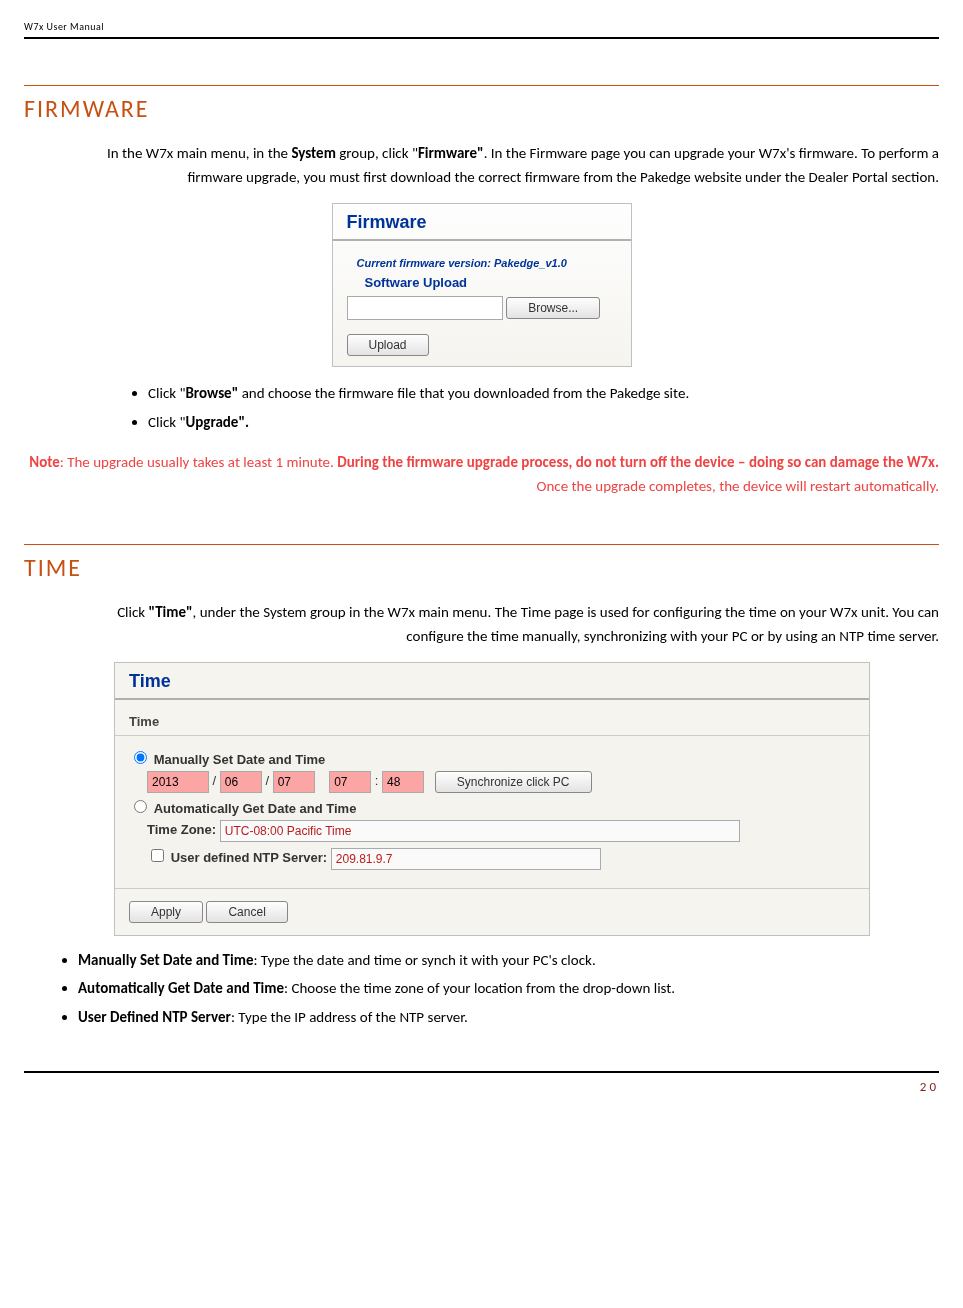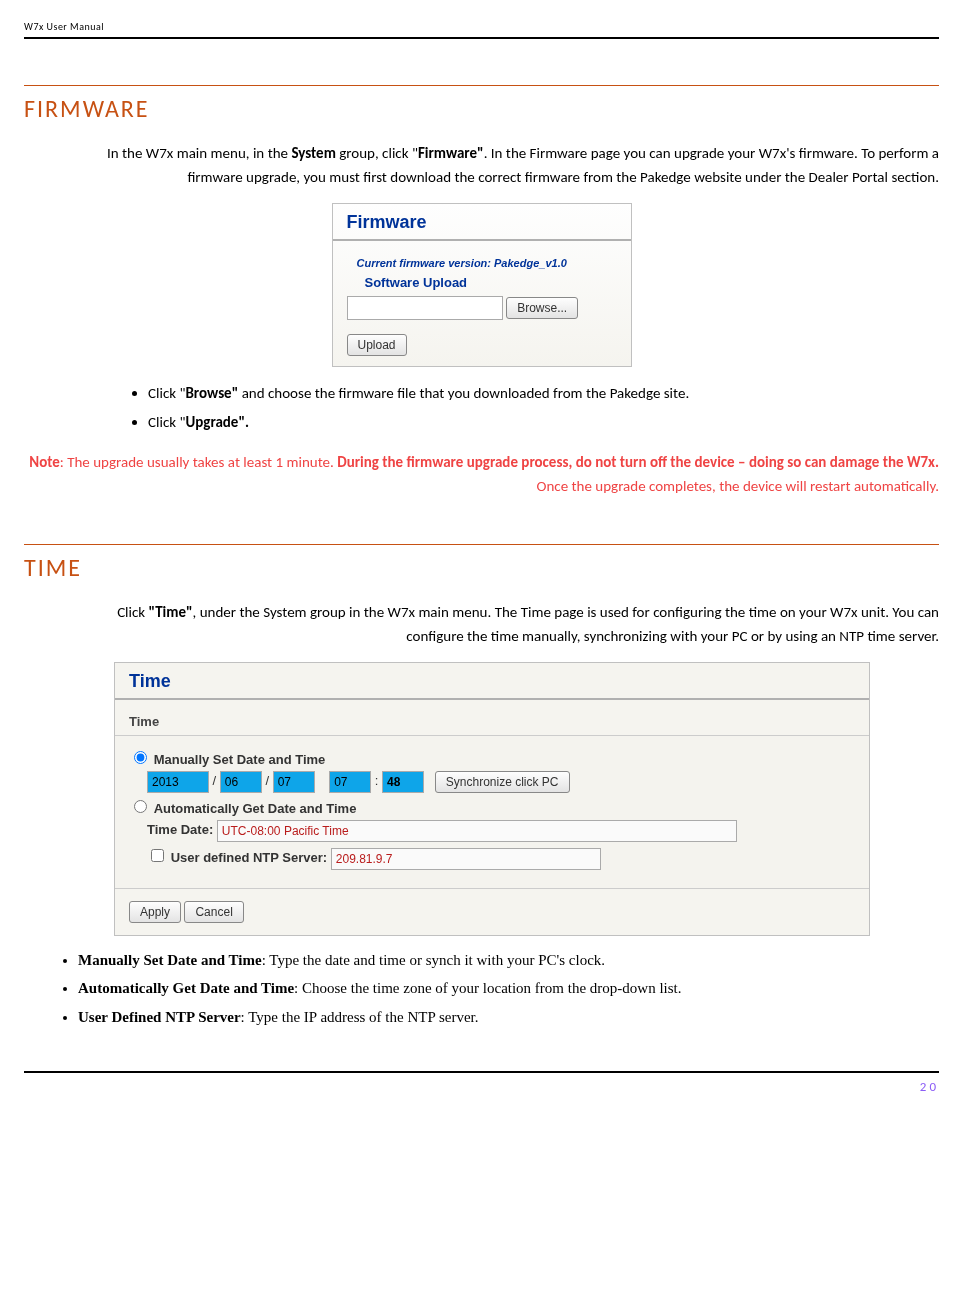--- a/index.html
+++ b/index.html
@@ -16,21 +16,21 @@
     padding-bottom: 4px;
     font-size: 10px;
     letter-spacing: 0.5px;
   }
   .footer-bar {
     border-top: 2px solid #000;
     margin-top: 40px;
     text-align: right;
     font-size: 13px;
     letter-spacing: 3px;
-    color: #8b5cf6;
+    color: #7f1d1d;
     padding-top: 6px;
   }
   .section-rule {
     border-top: 1px solid #c75113;
     margin-top: 46px;
     margin-bottom: 0;
   }
   h2.section {
     color: #c75113;
     font-size: 24px;
@@ -48,21 +48,20 @@
   .b { font-weight: bold; }
   ul.bullets {
     margin: 10px 0 14px 100px;
     padding-left: 24px;
     line-height: 1.9;
   }
   ul.bullets2 {
     margin: 10px 0 14px 30px;
     padding-left: 24px;
     line-height: 1.9;
-    font-family: Liberation Serif, serif;
   }
   .panel {
     border: 1px solid #c0c0c0;
     background: linear-gradient(#fefefe, #f5f4ef);
   }
   .panel-title {
     color: #003399;
     font-weight: bold;
     font-size: 18px;
     padding: 8px 14px 6px;
@@ -84,21 +83,21 @@
   .fw-input {
     width: 150px;
     height: 20px;
     border: 1px solid #aaa;
     background: #fff;
     vertical-align: middle;
   }
   .ui-btn {
     font-family: Arial, sans-serif;
     font-size: 12px;
-    padding: 3px 10px;
+    padding: 3px 21px;
     background: linear-gradient(#fefefe, #e3e3e3);
     border: 1px solid #888;
     border-radius: 3px;
     color: #333;
     vertical-align: middle;
   }
   .firmware-wrap {
     width: 300px;
     margin: 8px auto 12px;
   }
@@ -116,21 +115,21 @@
     font-family: Arial, sans-serif;
   }
   .group {
     border-top: 1px solid #ccc;
     border-bottom: 1px solid #ccc;
     padding: 8px 14px 14px;
     background: #f4f3ee;
   }
   .tinput {
     border: 1px solid #aaa;
-    background: #0ea5e9;
+    background: #fca5a5;
     height: 20px;
     font-size: 12px;
     padding: 0 4px;
     vertical-align: middle;
   }
   .tinput.disabled { color: #b91c1c; background: #fafafa; }
   .row { margin: 4px 0; font-family: Arial; font-size: 13px; color: #333; }
   .row label { font-weight: bold; }
   .actions { padding: 12px 14px; }
 </style>
@@ -189,30 +188,30 @@
       <div class="row">
         <input type="radio" checked="" style="">
         <label>Manually Set Date and Time</label>
       </div>
       <div class="row" style="padding-left:18px;">
         <input class="tinput" style="width: 52px;" value="2013"> /
         <input class="tinput" style="width: 32px;" value="06"> /
         <input class="tinput" style="width: 32px;" value="07">
         &nbsp;&nbsp;
         <input class="tinput" style="width: 32px;" value="07"> :
-        <input class="tinput" style="width: 32px; font-weight: bold;" value="48">
+        <input class="tinput" style="width: 32px;" value="48">
         &nbsp;
         <button class="ui-btn">Synchronize click PC</button>
       </div>
       <div class="row">
         <input type="radio" style="">
         <label>Automatically Get Date and Time</label>
       </div>
       <div class="row" style="padding-left:18px;">
-        <label>Time Date:</label>
+        <label>Time Zone:</label>
         <input class="tinput disabled" style="width: 510px;" disabled="" value="UTC-08:00 Pacific Time">
       </div>
       <div class="row" style="padding-left:18px;">
         <input type="checkbox" style="">
         <label>User defined NTP Server:</label>
         <input class="tinput disabled" style="width: 260px;" disabled="" value="209.81.9.7">
       </div>
     </div>
     <div class="actions">
       <button class="ui-btn">Apply</button>

